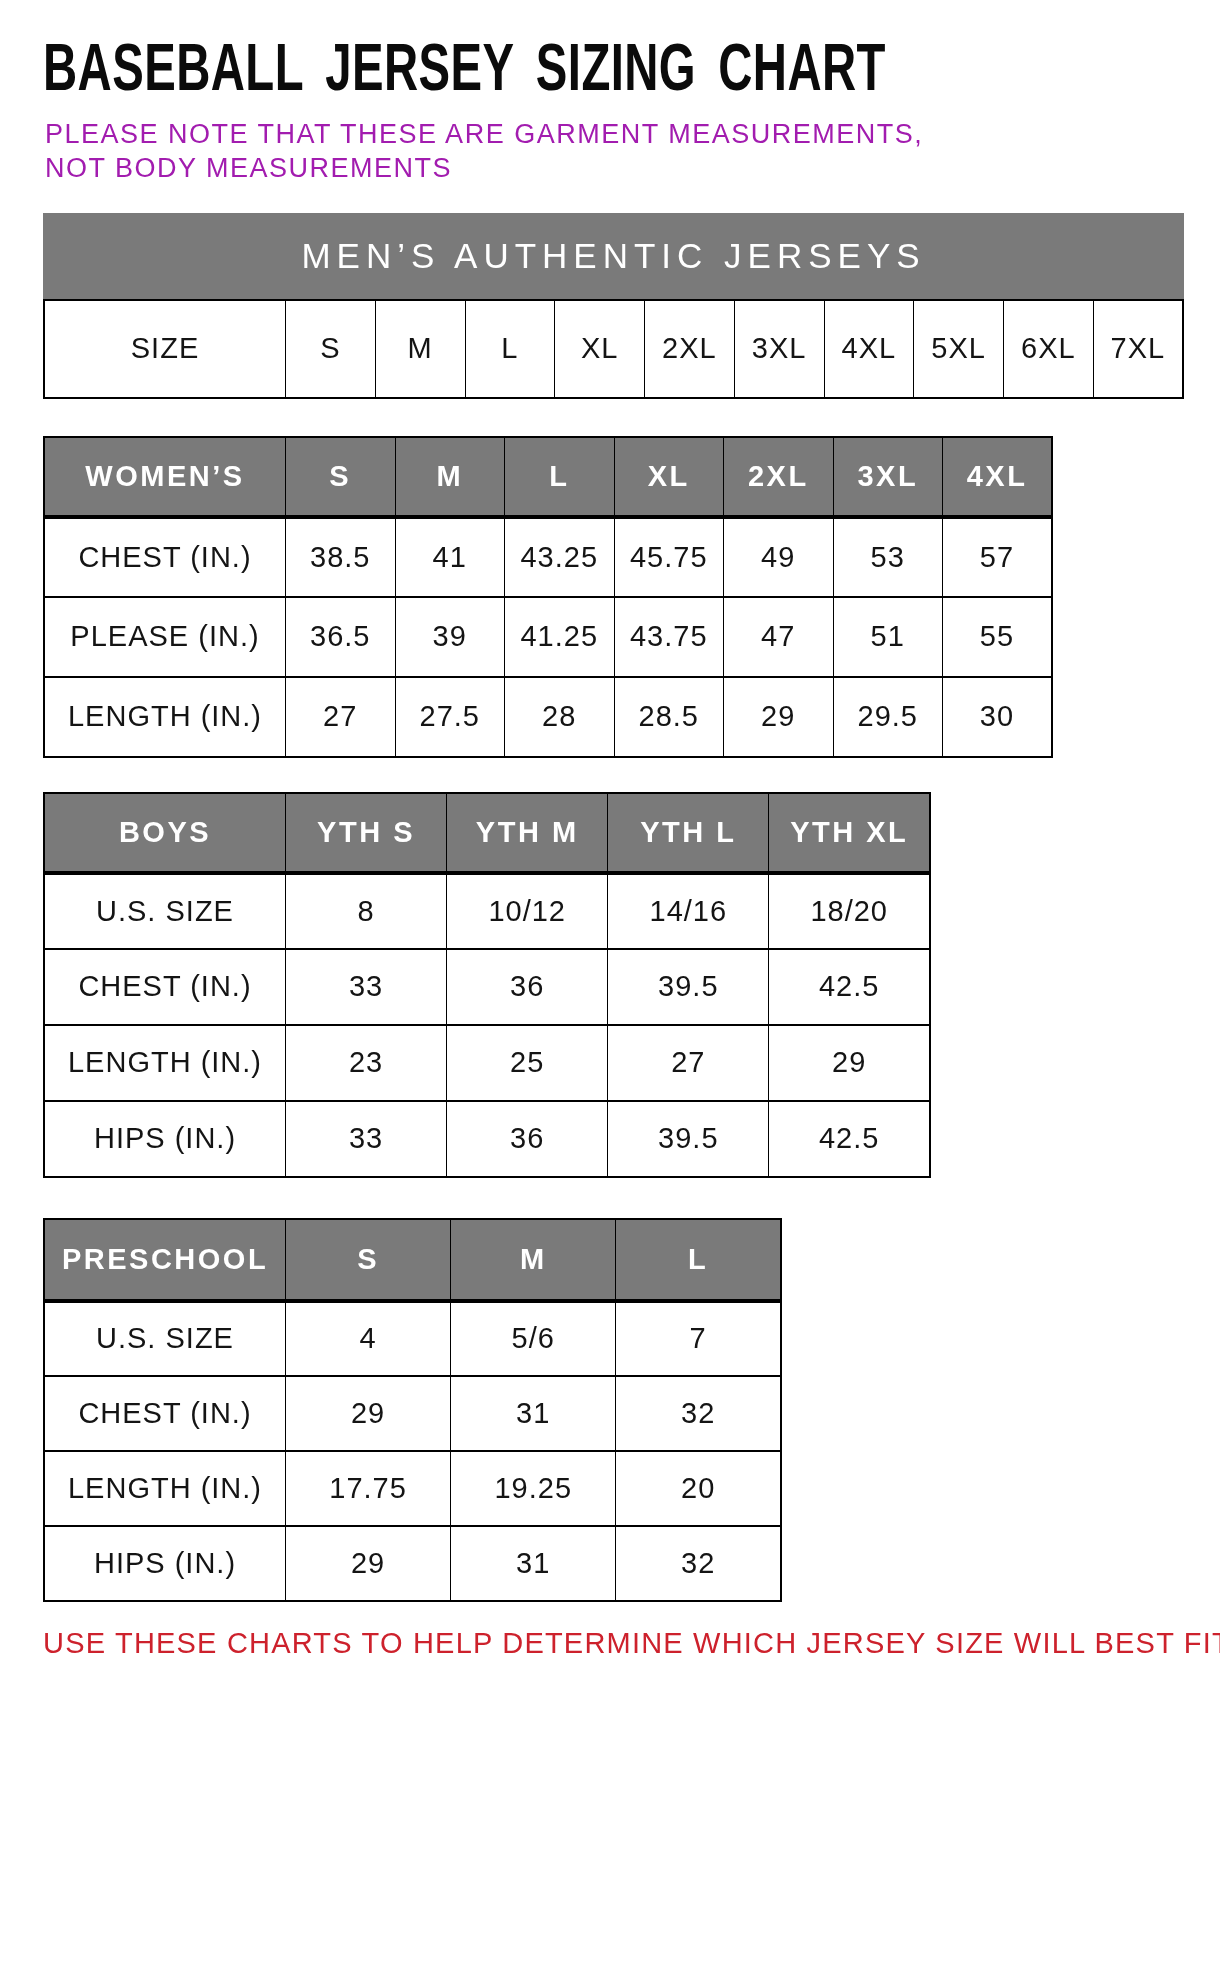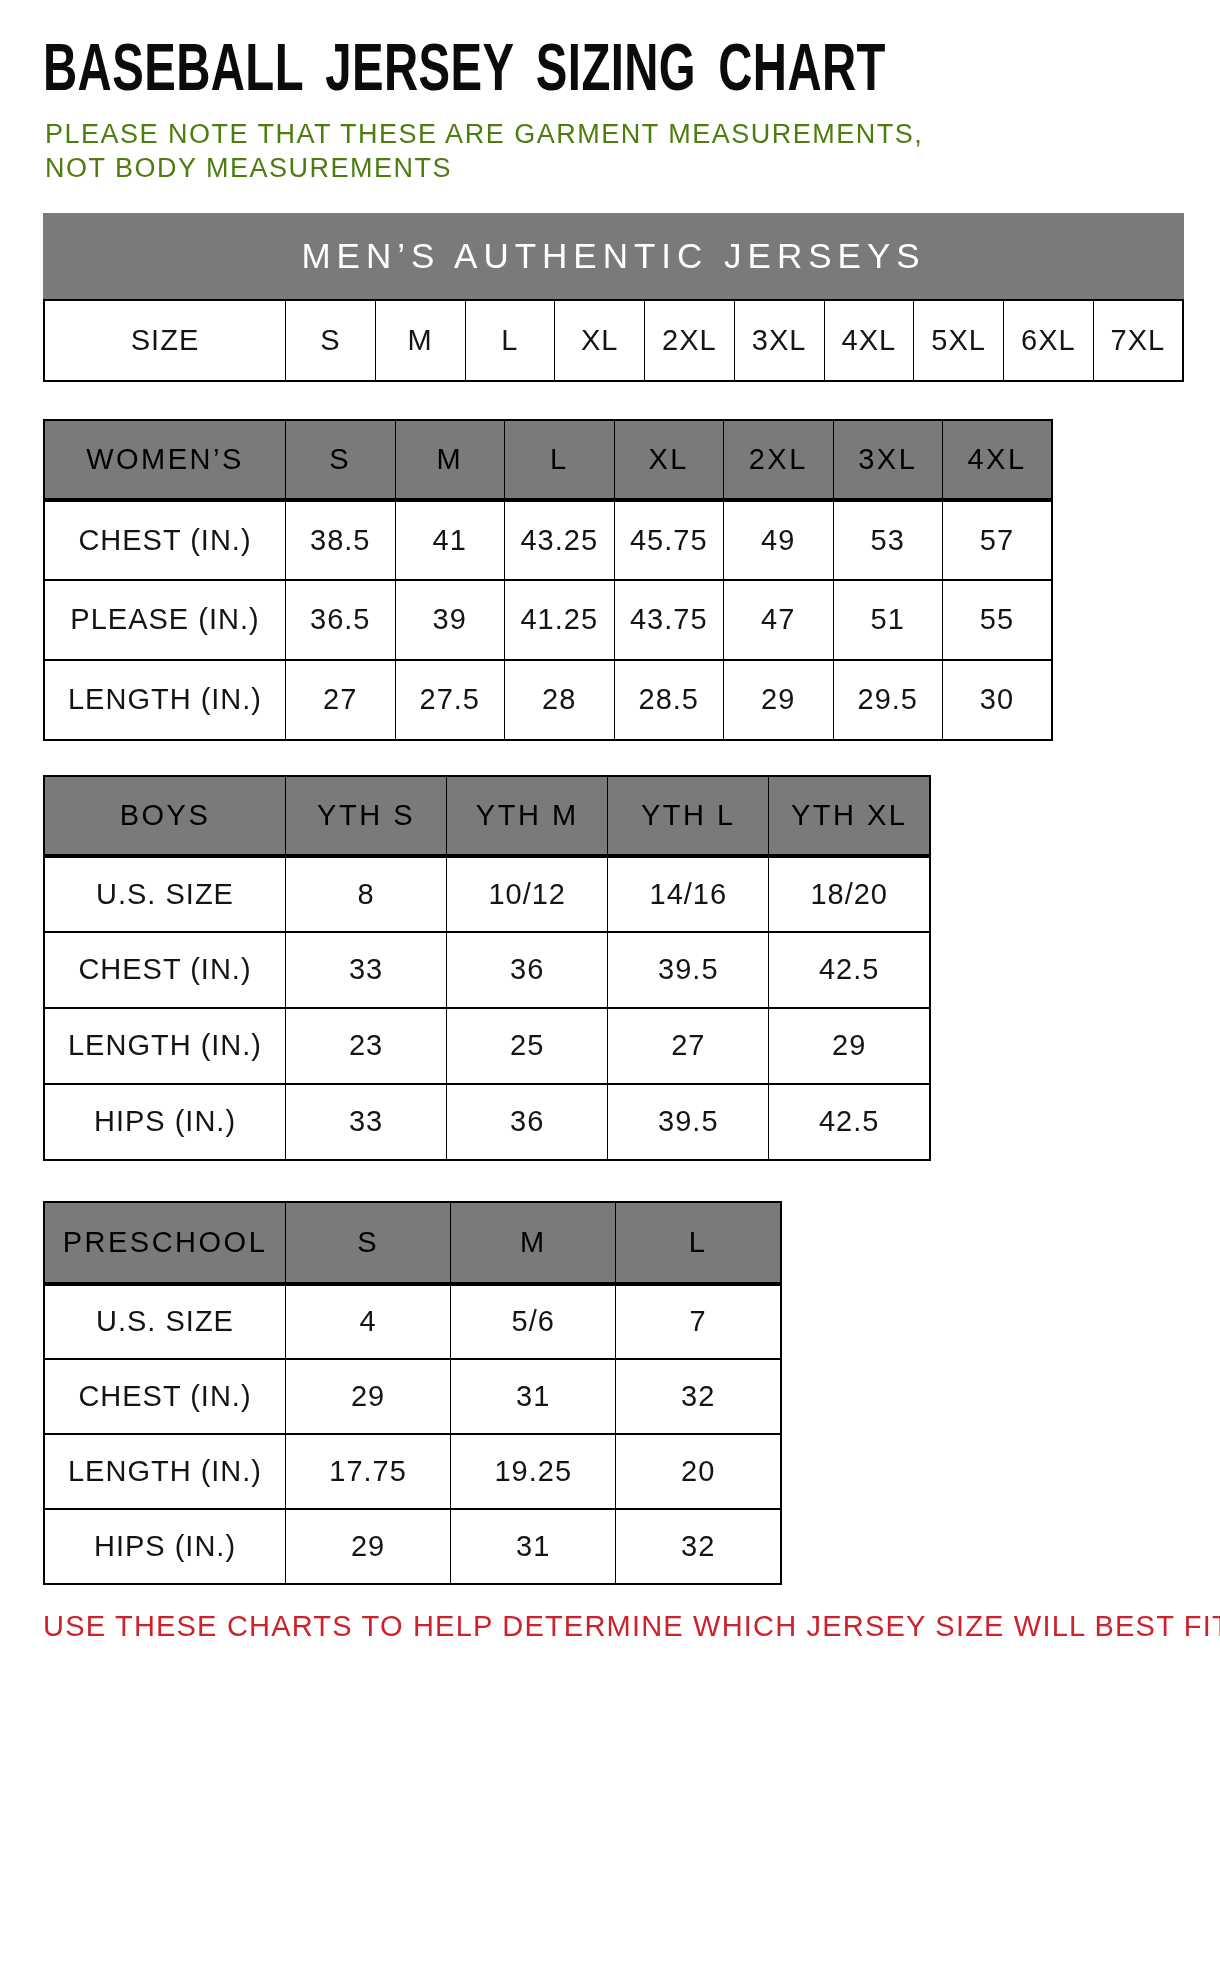--- a/index.html
+++ b/index.html
@@ -19,21 +19,21 @@
     color: #0b0b0b;
     letter-spacing: 0.5px;
     word-spacing: 10px;
     white-space: nowrap;
     transform: scale(0.86, 1.22);
     transform-origin: left top;
   }
   .note {
     margin: 26px 0 0 45px;
     width: 905px;
-    color: #4d7c0f;
+    color: #a21caf;
     font-size: 27px;
     line-height: 1.25;
     letter-spacing: 1.5px;
   }
   .tblwrap { margin-left: 43px; }
   .tblwrap.mens      { margin-top: 27px; }
   .tblwrap.womens    { margin-top: 37px; }
   .tblwrap.boys      { margin-top: 34px; }
   .tblwrap.preschool { margin-top: 40px; }
 
@@ -72,26 +72,27 @@
     padding: 0 4px;
     vertical-align: middle;
     background: #ffffff;
     color: #141414;
   }
   table.tbl th.rowlabel { width: 232px; }
 
   
   .gray-head table.tbl thead th {
     background: #7a7a7a;
-    color: #000000;
+    color: #ffffff;
     border-bottom-width: 4px;
     letter-spacing: 2.5px;
-  }
-
-  .mens tr { height: 81px; }
+    font-weight: bold;
+  }
+
+  .mens tr { height: 98px; }
   .womens tr { height: 80px; }
   .boys thead tr { height: 80px; }
   .boys tbody tr { height: 76px; }
   .preschool thead tr { height: 82px; }
   .preschool tbody tr { height: 75px; }
 
   .footer {
     margin: 25px 0 28px 43px;
     color: #cd212c;
     font-size: 29px;

